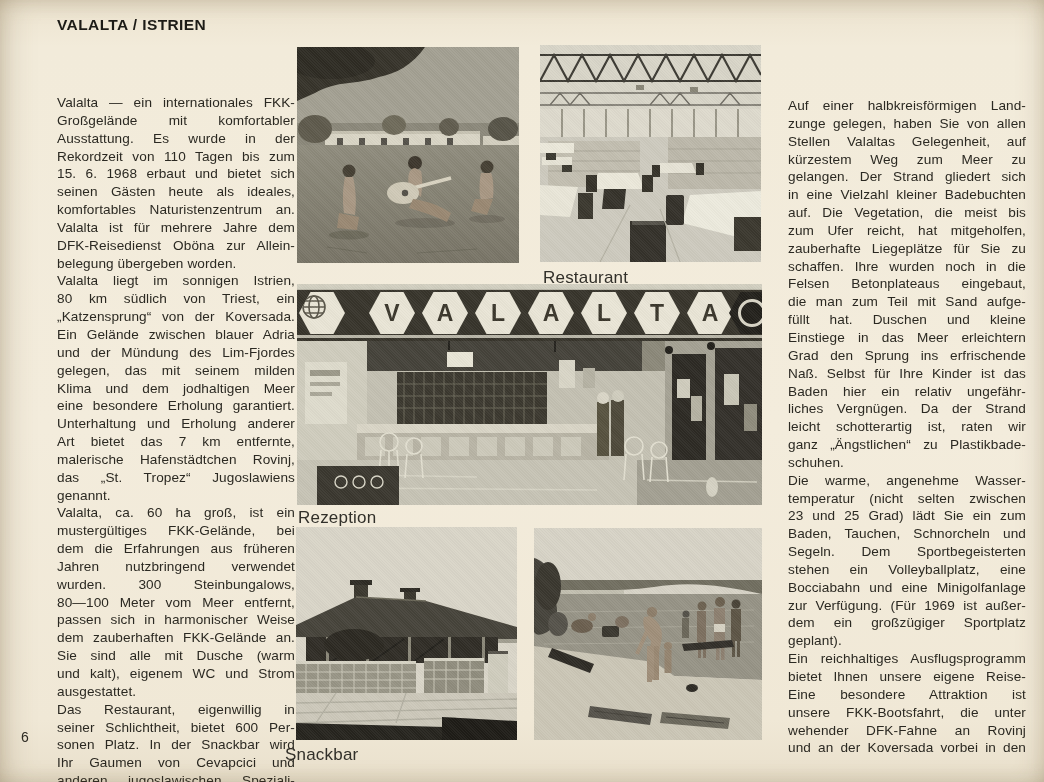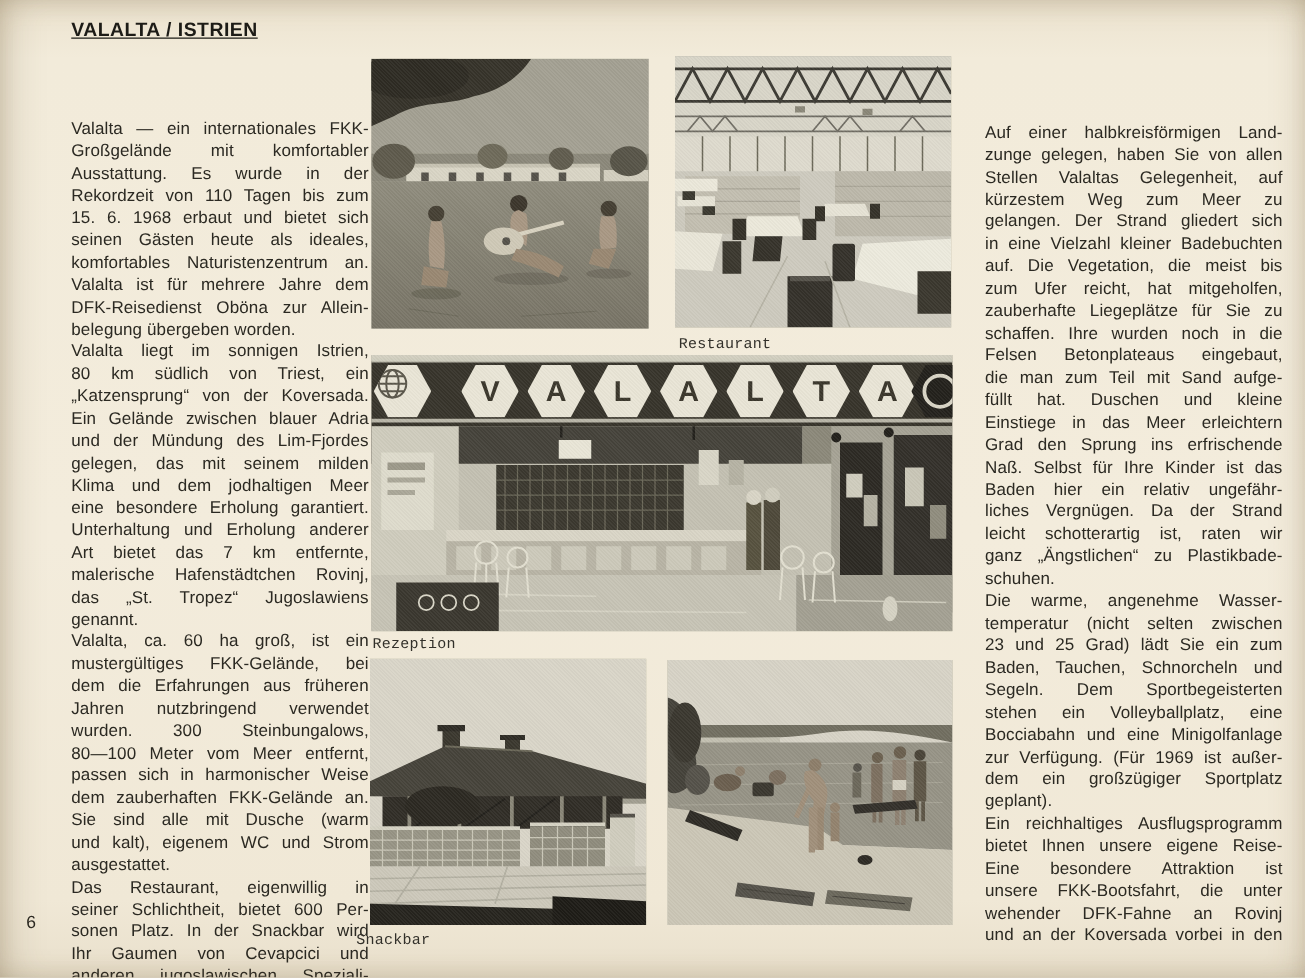--- a/index.html
+++ b/index.html
@@ -7,28 +7,28 @@
     position:relative;width:1044px;height:782px;overflow:hidden;
     background:linear-gradient(180deg,#ece3cf 0%,#f2ebda 6%,#f3ecdc 55%,#f0e8d6 92%,#e9e0cc 100%);
     font-family:"Liberation Sans","DejaVu Sans",sans-serif;color:#2b2922;
   }
   .page::after{content:"";position:absolute;inset:0;pointer-events:none;
     box-shadow:inset 20px 0 34px -20px rgba(110,90,55,.38),
                inset -16px 0 28px -16px rgba(110,90,55,.28),
                inset 0 14px 26px -16px rgba(110,90,55,.22),
                inset 0 -12px 26px -16px rgba(110,90,55,.22);}
   .heading{position:absolute;left:57px;top:16px;margin:0;
-    font-size:15.5px;font-weight:bold;letter-spacing:.4px;color:#1d1c17;text-decoration:underline;}
+    font-size:15.5px;font-weight:bold;letter-spacing:.4px;color:#1d1c17;}
   .col{position:absolute;top:50px;width:238px;font-size:13.6px;line-height:17.85px;
     letter-spacing:.1px;color:#2b2922;margin-top:44px;}
   #col-right{top:53px;}
   .tl{text-align:justify;text-align-last:justify;white-space:normal;height:17.85px;overflow:visible;}
   .tl.rag{text-align-last:left;}
   .pagenum{position:absolute;left:21px;top:729px;font-size:14px;color:#2b2922;}
-  .caption{position:absolute;font-size:12px;color:#32302a;letter-spacing:.2px;font-family:Liberation Mono, monospace;}
+  .caption{position:absolute;font-size:17px;color:#32302a;letter-spacing:.2px;}
   .photo{position:absolute;overflow:hidden;background:#b9b6a8;}
   .photo svg{position:absolute;left:0;top:0;display:block;}
   .grain{position:absolute;inset:0;pointer-events:none;opacity:.18;
     background:repeating-linear-gradient(45deg,rgba(255,255,255,.25) 0 1px,rgba(0,0,0,.12) 1px 2px);}
   
   .sign-band{position:absolute;left:0;top:0;width:465px;height:57px;}
   .rail{position:absolute;left:0;width:465px;height:3px;background:#cfccbd;opacity:.85;}
   .hex{position:absolute;top:8px;width:46px;height:42px;
     clip-path:polygon(25% 0,75% 0,100% 50%,75% 100%,25% 100%,0 50%);
     background:#e9e5d6;display:flex;align-items:center;justify-content:center;}

